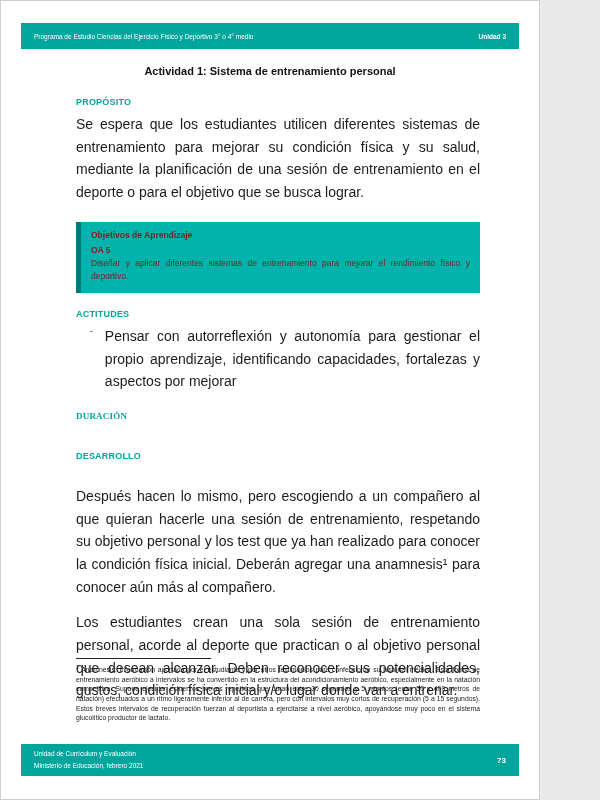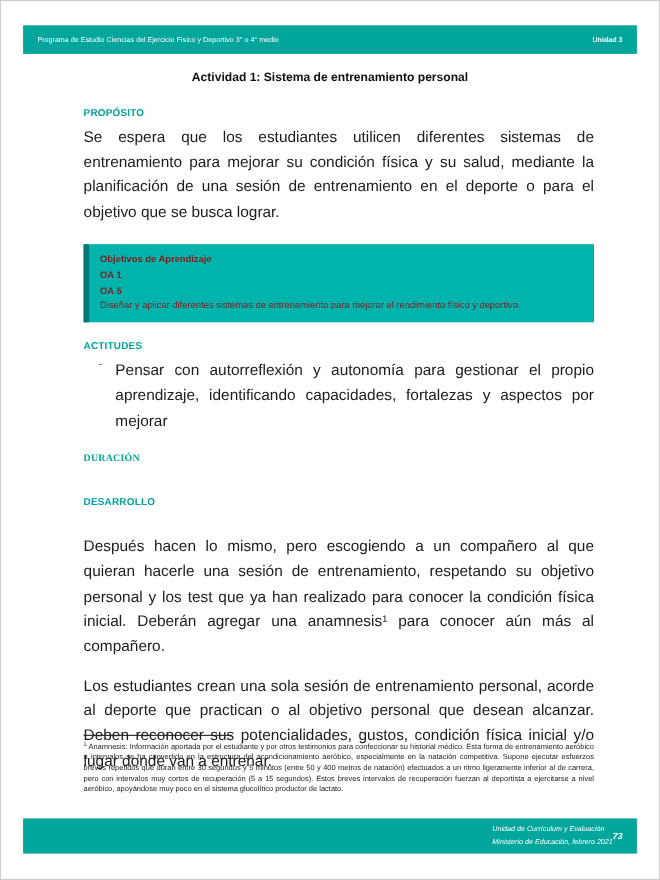--- a/index.html
+++ b/index.html
@@ -3,21 +3,21 @@
 <meta charset="utf-8">
 <style>
   * { margin: 0; padding: 0; box-sizing: border-box; }
   html, body { width: 600px; height: 800px; }
   body {
     font-family: "Liberation Sans", sans-serif;
     background: #e9e9e9;
   }
   .page {
     position: relative;
-    width: 600px;
+    width: 540px;
     height: 800px;
     background: #ffffff;
     border: 1px solid #cfcfcf;
     overflow: hidden;
   }
   .topbar {
     position: absolute;
     top: 22px; left: 20px; right: 20px; height: 26px;
     background: var(--teal, #00a69c);
     color: #ffffff;
@@ -86,23 +86,22 @@
     text-align: justify;
   }
   .fn-text sup, .body-p sup { font-size: 5px; line-height: 0; }
   .footerbar {
     position: absolute;
     left: 20px; right: 20px; bottom: 23px; height: 32px;
     background: var(--teal, #00a69c);
     color: #ffffff;
     display: flex;
     align-items: center;
-    justify-content: flex-end;
+    justify-content: space-between;
     padding: 0 13px;
-    font-style: italic;
   }
   .footer-left { font-size: 6.5px; line-height: 1.8; }
   .page-num { font-size: 8px; font-weight: bold; }
 </style>
 </head>
 <body>
 
 <div class="page">
 
   <header class="topbar">
@@ -114,21 +113,20 @@
 
   <main class="content">
 
     <section class="sec-proposito">
       <h2 class="sec-h">PROPÓSITO</h2>
       <p class="body-p">Se espera que los estudiantes utilicen diferentes sistemas de entrenamiento para mejorar su condición física y su salud, mediante la planificación de una sesión de entrenamiento en el deporte o para el objetivo que se busca lograr.</p>
     </section>
 
     <aside class="oa-box">
       <p class="oa-title">Objetivos de Aprendizaje</p>
-      <p class="oa-code">OA 1</p>
       <p class="oa-code">OA 5</p>
       <p class="oa-text">Diseñar y aplicar diferentes sistemas de entrenamiento para mejorar el rendimiento físico y deportivo.</p>
     </aside>
 
     <section class="sec-actitudes">
       <h2 class="sec-h">ACTITUDES</h2>
       <div class="bullet-row">
         <span class="dash">-</span>
         <p class="body-p">Pensar con autorreflexión y autonomía para gestionar el propio aprendizaje, identificando capacidades, fortalezas y aspectos por mejorar</p>
       </div>

